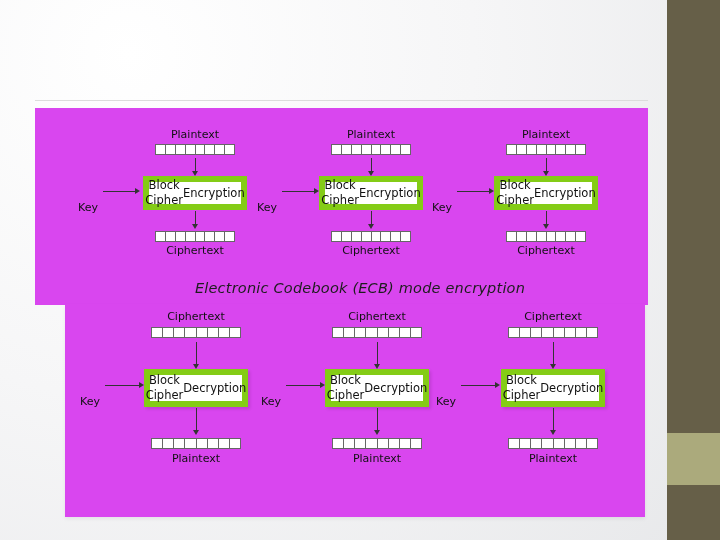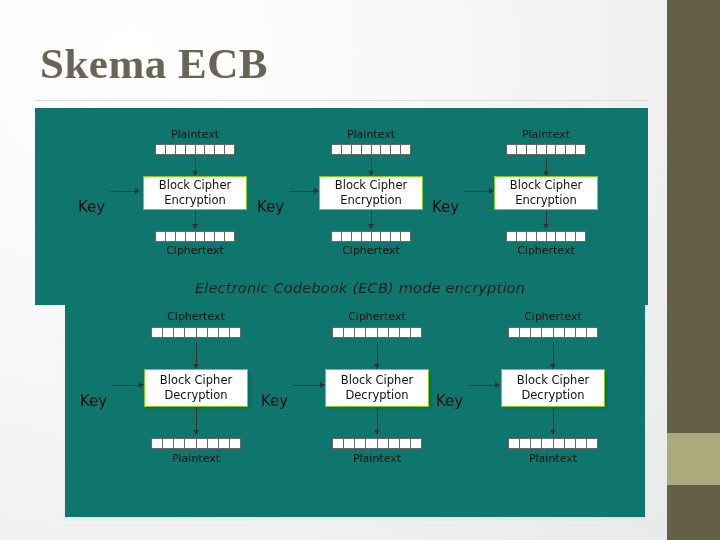--- a/index.html
+++ b/index.html
@@ -9,61 +9,60 @@
     background:radial-gradient(circle at 18% 10%, #ffffff 0%, #f6f6f7 45%, #e7e8ea 100%);
   }
   .slide{position:absolute;inset:0;}
   .title{
     position:absolute;left:40px;top:40px;
     font-family:"Liberation Serif","DejaVu Serif",serif;
     font-weight:bold;font-size:43px;line-height:1.1;
     color:#6a6455;letter-spacing:0.5px;
   }
   .hairline{position:absolute;left:35px;top:100px;width:613px;height:1px;background:#dcdcdc;}
-  .figure{position:absolute;background:#0f766e;}
+  .figure{position:absolute;background:#d946ef;}
   .fig-top{left:35px;top:108px;width:613px;height:197px;}
   .fig-bottom{left:65px;top:304px;width:580px;height:213px;box-shadow:0 2px 4px rgba(0,0,0,0.06);}
   .unit{position:absolute;width:110px;display:flex;flex-direction:column;align-items:center;}
   .u-label{font-size:11px;line-height:14px;height:14px;color:#111;white-space:nowrap;}
   .cells{display:flex;height:11px;margin:2px 0;border:1px solid #666;background:#fff;box-sizing:border-box;}
   .t-unit .cells{width:80px;}
   .b-unit .cells{width:90px;margin:3px 0;}
   .cell{flex:1;border-right:1px solid #666;}
   .cell:last-child{border-right:none;}
   .varrow{width:9px;position:relative;}
   .t-unit .varrow{height:19px;}
   .b-unit .varrow{height:28px;}
   .varrow::before{content:"";position:absolute;left:4px;top:1px;bottom:5px;width:1px;background:#333;}
   .varrow::after{content:"";position:absolute;left:1px;bottom:0;width:0;height:0;
     border-left:3.5px solid transparent;border-right:3.5px solid transparent;border-top:5px solid #333;}
   .cbox{
-    width:104px;box-sizing:border-box;border:1px solid #84cc16;background:#fff;
-    display:flex;flex-direction:column;justify-content:center;align-items:center;
-    font-size:11.5px;line-height:1.3;color:#111;
+    width:104px;box-sizing:border-box;border:6px solid #84cc16;background:#fff;
+    display:flex;flex-direction:row;justify-content:center;align-items:center;
+    text-align:center;font-size:11.5px;line-height:1.3;color:#111;
   }
   .t-unit .cbox{height:34px;}
   .b-unit .cbox{height:38px;box-shadow:2px 2px 3px rgba(0,0,0,0.12);}
   .keygrp{position:absolute;display:flex;align-items:center;height:16px;}
-  .key-label{font-size:15px;color:#111;margin-right:4px;margin-top:32px;}
+  .key-label{font-size:11px;color:#111;margin-right:4px;margin-top:32px;}
   .harrow{position:relative;flex:1;height:11px;min-width:26px;}
   .harrow::before{content:"";position:absolute;left:1px;right:5px;top:5px;height:1px;background:#333;}
   .harrow::after{content:"";position:absolute;right:0;top:2px;width:0;height:0;
     border-top:3.5px solid transparent;border-bottom:3.5px solid transparent;border-left:5.5px solid #333;}
   .caption{position:absolute;text-align:center;font-size:14.5px;color:#1d1d1d;letter-spacing:0.2px;white-space:nowrap;font-style:italic;}
   .fig-top .caption{left:142px;width:366px;top:172px;}
   .fig-bottom .caption{left:128px;width:370px;top:173px;}
   .sidebar{position:absolute;left:667px;top:0;width:53px;height:540px;background:#665f48;}
   .sidebar-accent{position:absolute;left:667px;top:433px;width:53px;height:52px;background:#abaa7c;}
 </style>
 </head>
 <body>
 
 <div class="slide">
 
-  <div class="title">Skema ECB</div>
   <div class="hairline"></div>
 
   <div class="figure fig-top">
 
     <div class="unit t-unit" style="left:105px;top:20px;">
       <div class="u-label">Plaintext</div>
       <div class="cells">
           <span class="cell"></span>
           <span class="cell"></span>
           <span class="cell"></span>

